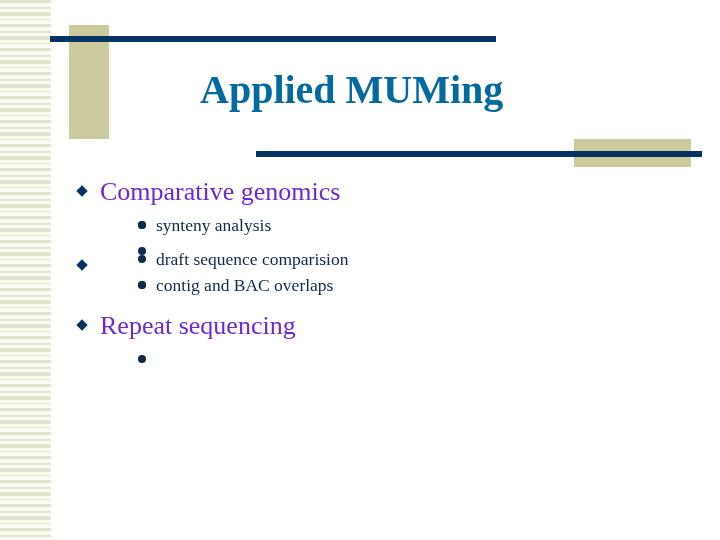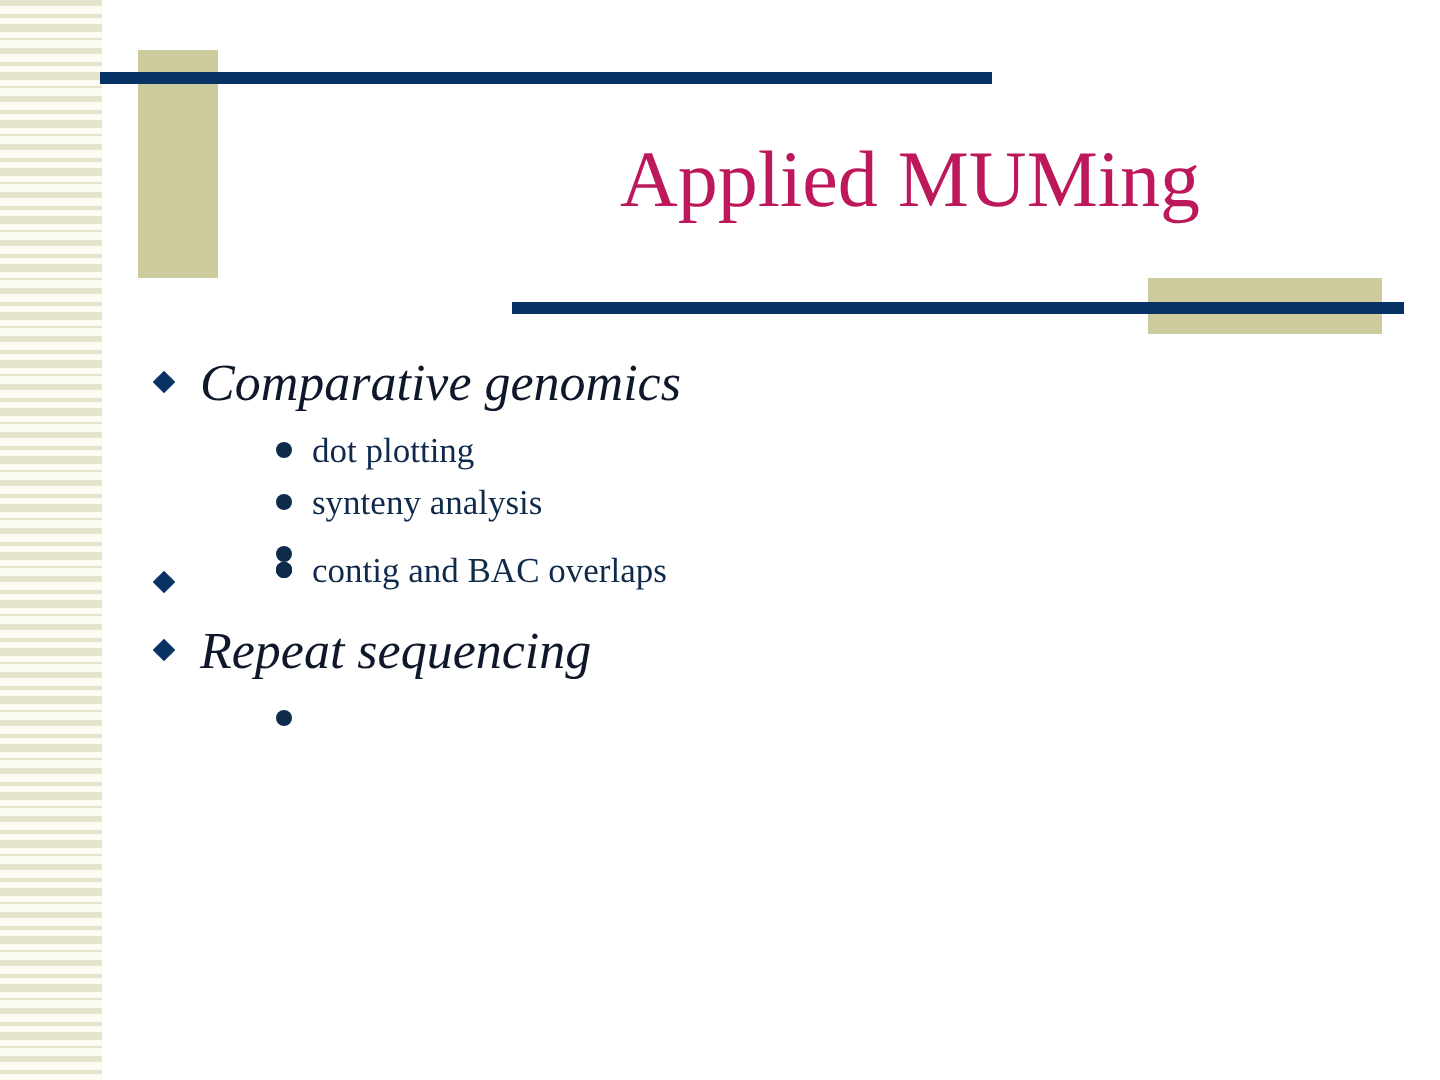--- a/index.html
+++ b/index.html
@@ -40,41 +40,40 @@
     .rule {
       position: absolute;
       background: #063264;
       height: 6px;
     }
     .title {
       position: absolute;
       left: 200px;
       top: 66px;
       width: 400px;
-      text-align: right;
+      text-align: left;
       font-size: 40px;
-      color: #be185d;
+      color: #0369a1;
       margin: 0;
-      font-weight: normal;
+      font-weight: bold;
       white-space: nowrap;
     }
     .content {
       position: absolute;
       left: 76px;
       top: 172px;
       width: 620px;
     }
     .l1 {
       position: relative;
       font-size: 26px;
       line-height: 40px;
       padding-left: 24px;
-      color: #0f172a;
+      color: #6d28d9;
       white-space: nowrap;
-      font-style: italic;
     }
     .l1 .diamond {
       position: absolute;
       left: 2px;
       top: 15px;
       width: 8px;
       height: 8px;
       background: #063264;
       transform: rotate(45deg);
     }
@@ -115,32 +114,32 @@
 <div class="accent-rect" style="left:574px; top:139px; width:117px; height:28px;"></div>
 <div class="rule" style="left:256px; top:151px; width:446px;"></div>
 
 <div class="content">
   <div class="group">
     <div class="l1">
       <span class="diamond"></span>
       <span>Comparative genomics</span>
     </div>
     <ul class="l2-list">
-      <li class="l2"><span class="dot"></span><span>dot plotting</span></li>
+      <li class="l2"><span class="dot"></span></li>
       <li class="l2"><span class="dot"></span><span>synteny analysis</span></li>
       <li class="l2"><span class="dot"></span></li>
     </ul>
   </div>
 
   <div class="group">
     <div class="l1">
       <span class="diamond"></span>
     </div>
     <ul class="l2-list">
-      <li class="l2"><span class="dot"></span></li>
+      <li class="l2"><span class="dot"></span><span>draft sequence comparision</span></li>
       <li class="l2"><span class="dot"></span></li>
       <li class="l2"><span class="dot"></span><span>contig and BAC overlaps</span></li>
     </ul>
   </div>
 
   <div class="group">
     <div class="l1">
       <span class="diamond"></span>
       <span>Repeat sequencing</span>
     </div>

